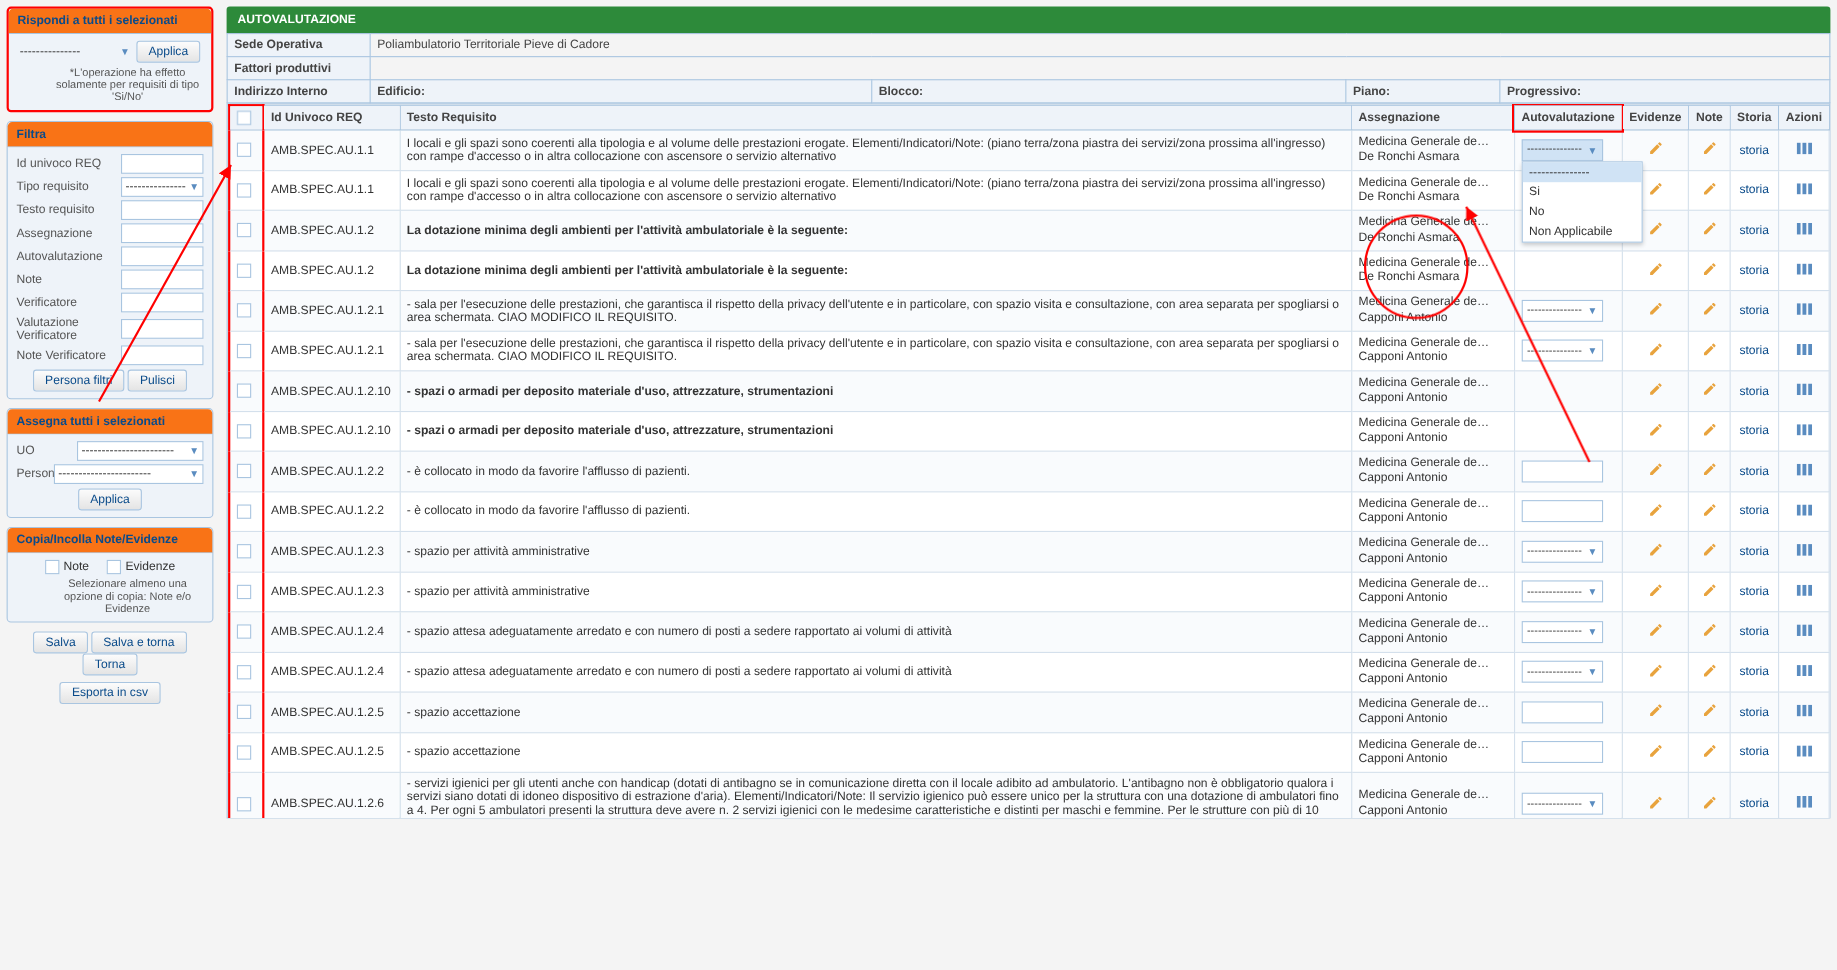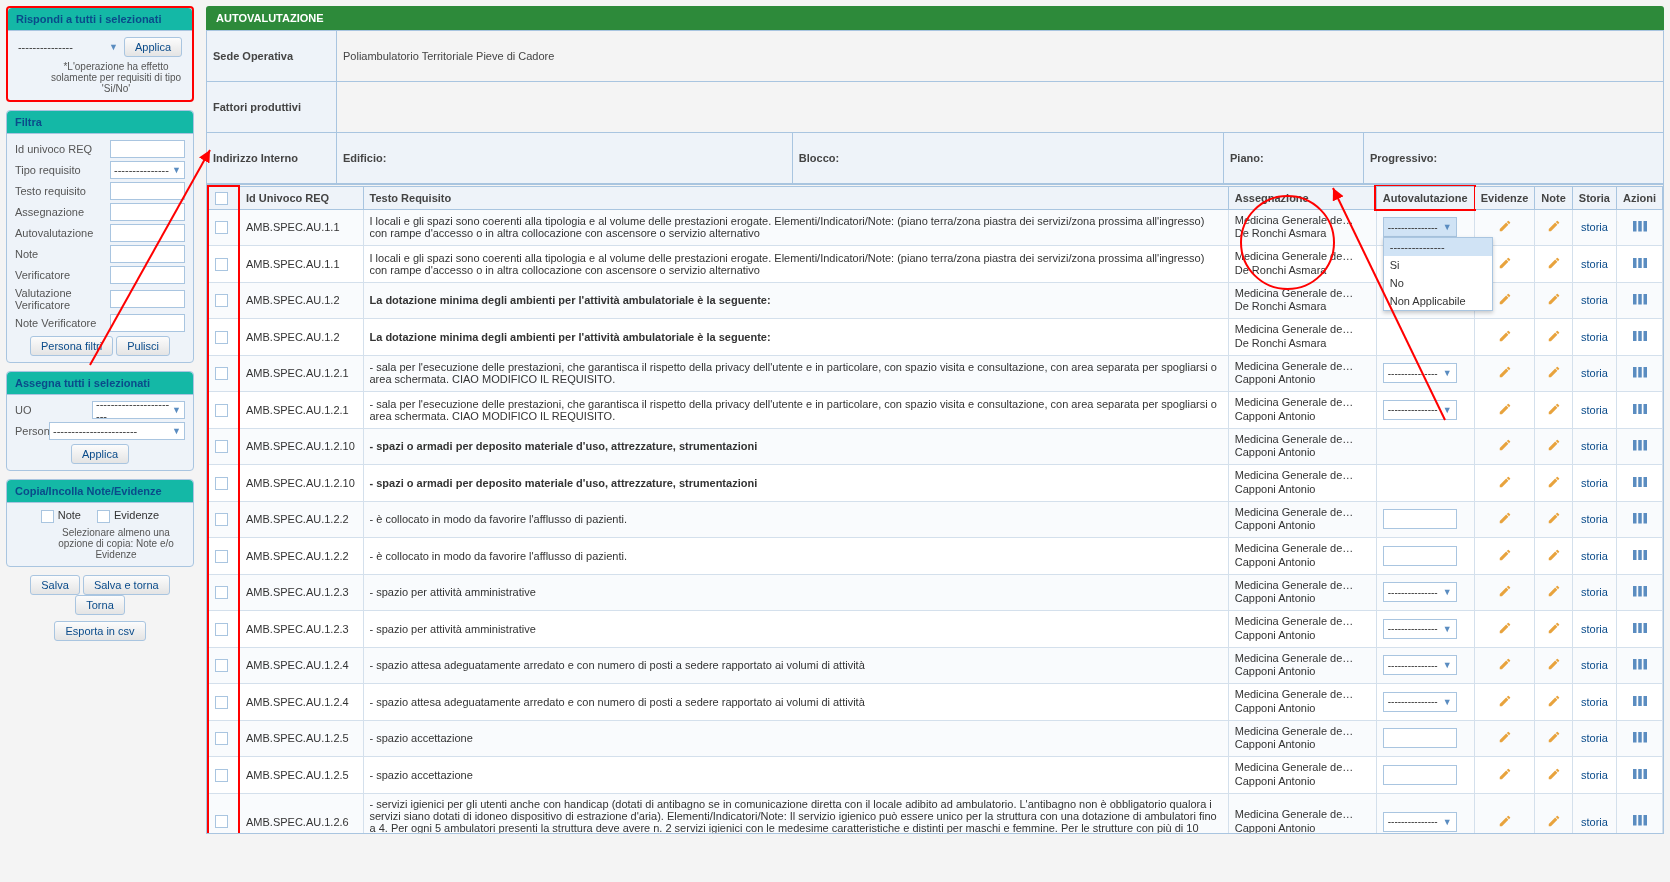--- a/index.html
+++ b/index.html
@@ -1,37 +1,37 @@
 <!DOCTYPE html>
 <html><head>
 <meta charset="utf-8">
 <style>
   * { box-sizing: border-box; margin: 0; padding: 0; }
   body { font-family: Arial, sans-serif; font-size: 11px; color: #333; background: #f4f4f4; display: flex; }
   .sidebar { width: 200px; padding: 6px; flex-shrink: 0; }
   .panel { border: 1px solid #a9c5e0; background: #eef3f9; border-radius: 4px; margin-bottom: 8px; }
-  .panel-header { background: #14b8a6; padding: 5px 8px; font-weight: bold; color: #0a4b8a; border-bottom: 1px solid #a9c5e0; border-radius: 4px 4px 0 0; }
+  .panel-header { background: #f97316; padding: 5px 8px; font-weight: bold; color: #0a4b8a; border-bottom: 1px solid #a9c5e0; border-radius: 4px 4px 0 0; }
   .panel-body { padding: 6px 8px; }
   .panel-highlight { border: 2px solid red; }
   .form-row { display: flex; align-items: center; margin-bottom: 3px; }
   .form-row label { width: 95px; color: #555; font-size: 11px; }
   .form-row input[type="text"], .form-row .select-box { flex: 1; width: 75px; height: 18px; border: 1px solid #a9c5e0; background: #fff; font-size: 11px; padding: 0 3px; }
   .select-box { display: flex; align-items: center; justify-content: space-between; }
   .select-arrow { color: #5a8cc0; font-size: 9px; }
   .btn { background: linear-gradient(#fcfcfc, #e4e4e4); border: 1px solid #a9c5e0; border-radius: 3px; padding: 3px 10px; font-size: 11px; color: #0a4b8a; cursor: pointer; }
   .btn-row { text-align: center; margin-top: 4px; }
   .note-text { font-size: 10px; text-align: center; color: #555; margin-top: 4px; margin-left: 32px;}
   .chk { display:inline-block; width:13px; height:13px; border:1px solid #a9c5e0; background:#fff; vertical-align:middle; margin-right:4px;}
   .main { flex: 1; padding: 6px; min-width: 0; }
   .main-title { background: #2d8a3a; color: #fff; font-weight: bold; padding: 6px 10px; border-radius: 3px 3px 0 0; }
   .sub-bar { background: #d6e5f3; border: 1px solid #a9c5e0; border-top: none; padding: 4px 10px; display: flex; justify-content: space-between; align-items: center; color: #0a4b8a; font-weight: bold;}
   .pager { display: flex; align-items: center; gap: 2px; font-weight: bold;}
   .pager-btn { width: 16px; height: 16px; border: 1px solid #a9c5e0; background: #f4f7fb; color: #777; display:inline-flex; align-items:center; justify-content:center; font-size:9px;}
   table.info { width: 100%; border-collapse: collapse; border: 1px solid #a9c5e0; }
-  table.info td, table.info th { border: 1px solid #a9c5e0; padding: 19px 6px; font-size: 11px; text-align: left; color:#444; }
+  table.info td, table.info th { border: 1px solid #a9c5e0; padding: 4px 6px; font-size: 11px; text-align: left; color:#444; }
   table.info th { background: #eef3f9; font-weight: bold; }
   .grid-wrap { border: 1px solid #a9c5e0; max-height: 650px; overflow: auto; }
   table.grid { width: 100%; border-collapse: collapse; }
   table.grid th { background: #eef3f9; border: 1px solid #a9c5e0; padding: 4px 6px; font-size: 11px; text-align: left; color: #444; position: sticky; top: 0; font-weight: bold;}
   table.grid td { border: 1px solid #d4e0ec; padding: 4px 6px; font-size: 11px; vertical-align: middle; }
   table.grid tr:nth-child(odd) td { background: #f9fbfd; }
   table.grid tr:nth-child(even) td { background: #fff; }
   .th-highlight { outline: 2px solid red; }
   .col-chk { width: 26px; text-align: center; border-left: 2px solid red !important; border-right: 2px solid red !important; }
   th.col-chk { border-top: 2px solid red !important; }
@@ -118,21 +118,21 @@
         <button class="btn">Persona filtri</button>
         <button class="btn">Pulisci</button>
       </div>
     </div>
   </div>
 
   <div class="panel">
     <div class="panel-header">Assegna tutti i selezionati</div>
     <div class="panel-body">
       <div class="form-row">
-          <label style="width:77px">UO</label>
+          <label style="width:55px">UO</label>
         <div class="select-box">
             <span>-----------------------</span>
             <span class="select-arrow">▼</span>
           </div>
       </div>
       <div class="form-row">
           <label style="width:34px">Persona</label>
         <div class="select-box">
             <span>-----------------------</span>
             <span class="select-arrow">▼</span>

